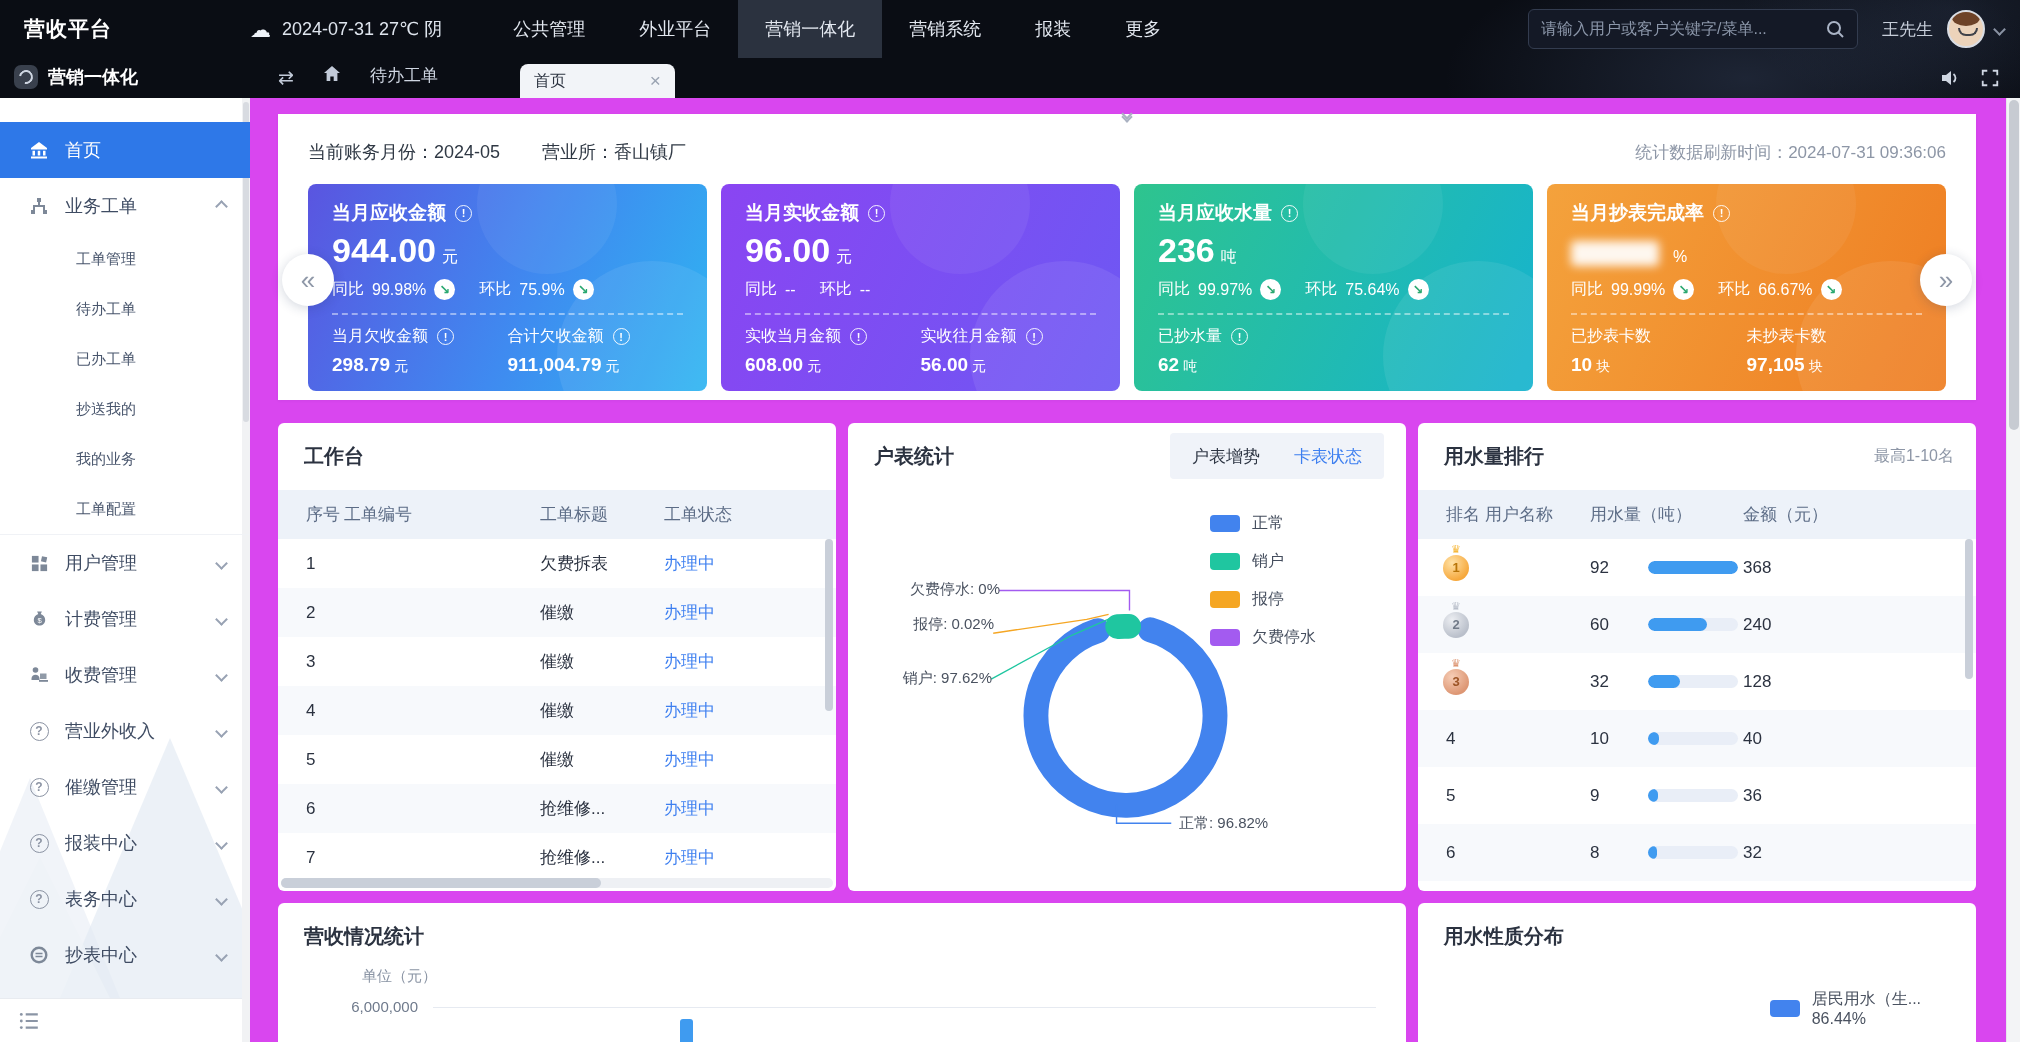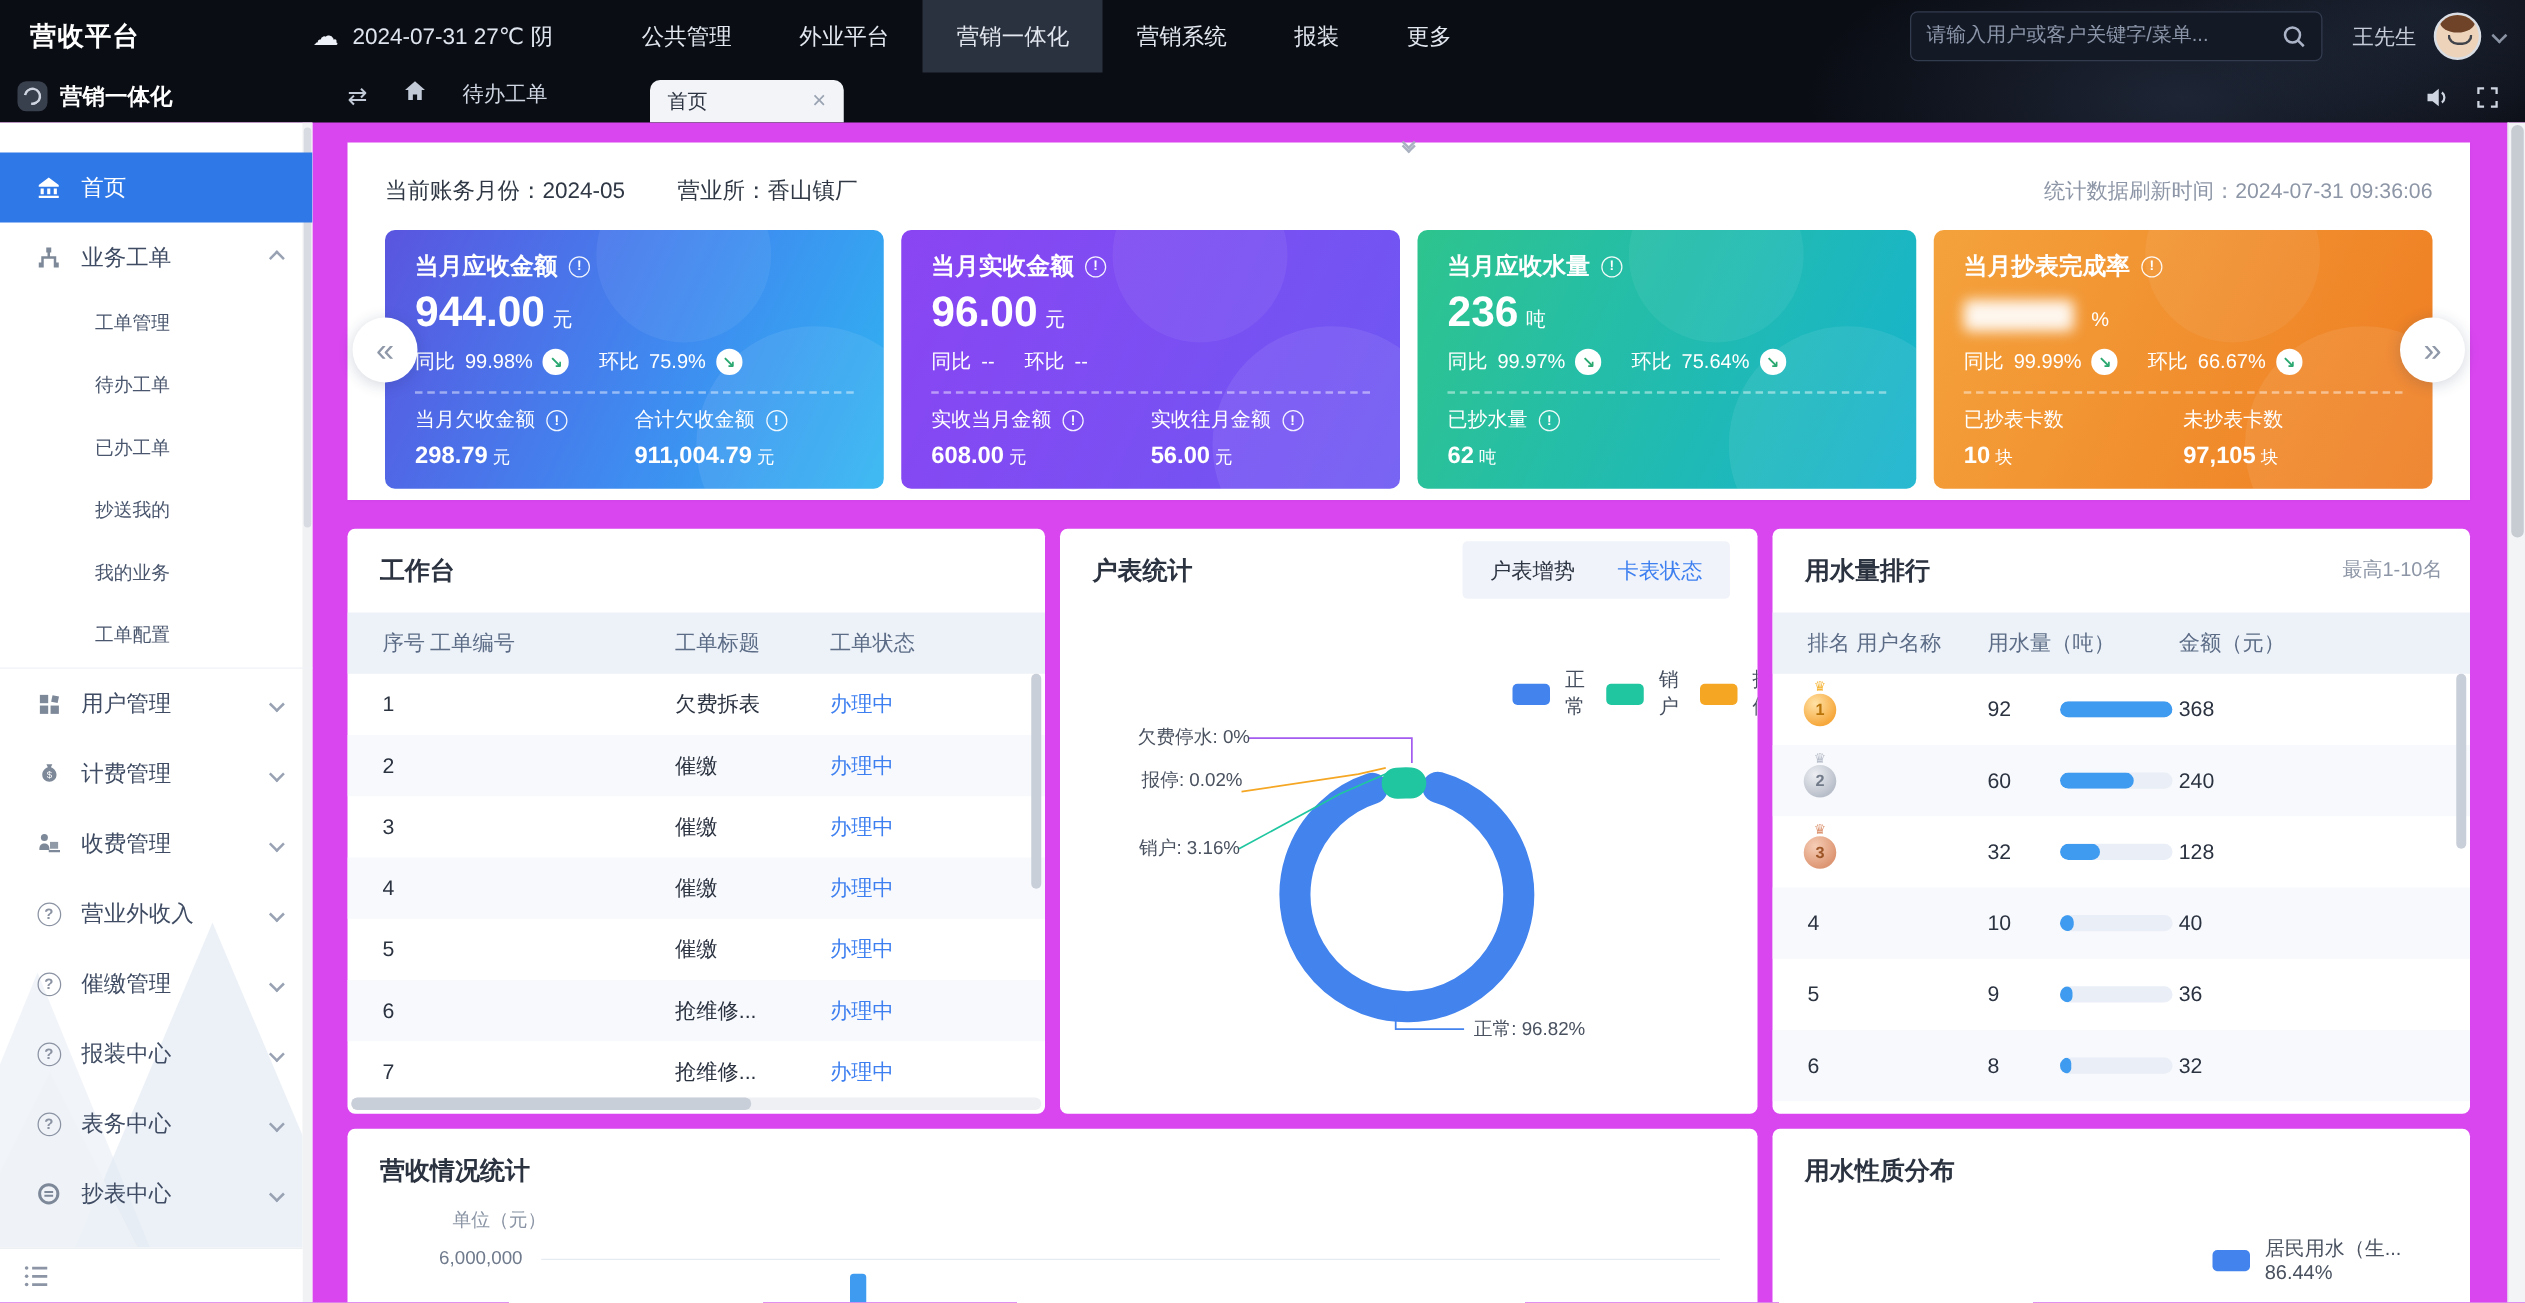--- a/index.html
+++ b/index.html
@@ -109,21 +109,21 @@
   .col-seq { width:66px; padding-left:28px; } .col-no { width:196px; } .col-name { width:124px; } .col-status { flex:1; }
   .idblur { width:186px; height:15px; border-radius:3px; background:repeating-linear-gradient(90deg,#a9c8f0 0 16px,#d8e6f8 16px 26px); filter:blur(2.5px); }
   .status { color:#3d7ff0; }
   .vscroll { position:absolute; right:3px; top:116px; width:8px; height:172px; background:#c9cfd9; border-radius:4px; cursor:pointer; }
   .hscroll-track { position:absolute; left:3px; right:3px; bottom:3px; height:10px; background:#eef0f4; border-radius:5px; }
   .hscroll-thumb { width:58%; height:100%; background:#c9cfd9; border-radius:5px; cursor:pointer; }
 
   .tabs { margin-left:auto; background:#f0f3f9; border-radius:4px; height:46px; display:flex; align-items:center; padding:0 22px; gap:34px; font-size:17px; }
   .tabs .t { color:#2e3644; cursor:pointer; } .tabs .t.on { color:#3d7ff0; }
   .donut { position:absolute; top:60px; left:0; width:100%; height:400px; }
-  .mlegend { position:absolute; left:362px; top:90px; display:flex; flex-direction:row; gap:17px; }
+  .mlegend { position:absolute; left:362px; top:90px; display:flex; flex-direction:column; gap:17px; }
   .lg { display:flex; align-items:center; gap:12px; font-size:16px; color:#454e5e; cursor:pointer; }
   .sw { width:30px; height:17px; border-radius:4px; flex:0 0 auto; }
   .co { position:absolute; font-size:15px; color:#4a5260; white-space:nowrap; }
   .co1 { top:157px; left:0; width:152px; text-align:right; }
   .co2 { top:192px; left:0; width:146px; text-align:right; }
   .co3 { top:246px; left:0; width:144px; text-align:right; }
   .co4 { top:391px; left:331px; }
 
   .rk-note { margin-left:auto; color:#8d96a6; font-size:16px; }
   .r-rank { width:67px; padding-left:28px; display:flex; align-items:center; }
@@ -552,21 +552,21 @@
         <svg class="donut" viewBox="0 0 561 400" preserveAspectRatio="xMidYMid meet">
           <path d="M 303.8 146.5 A 90 90 0 1 1 251.2 147.4" fill="none" stroke="#4283ee" stroke-width="25" stroke-linecap="round"></path>
           <path d="M 271.2 143.3 A 90 90 0 0 1 282.1 143.1" fill="none" stroke="#1fc6a0" stroke-width="25" stroke-linecap="round"></path>
           <polyline points="152,107 283,107 283,127" fill="none" stroke="#a35bf0" stroke-width="1.4"></polyline>
           <polyline points="146,150 240,136 262,131" fill="none" stroke="#f5a623" stroke-width="1.4"></polyline>
           <polyline points="144,196 225,152 266,134" fill="none" stroke="#1fc6a0" stroke-width="1.4"></polyline>
           <polyline points="270,322 270,341 325,341" fill="none" stroke="#4283ee" stroke-width="1.4"></polyline>
         </svg>
         <div class="co co1">欠费停水: 0%</div>
         <div class="co co2">报停: 0.02%</div>
-        <div class="co co3">销户: 3.16%</div>
+        <div class="co co3">销户: 97.62%</div>
         <div class="co co4">正常: 96.82%</div>
         <div class="mlegend">
           <div class="lg">
               <span class="sw" style="background: rgb(66, 131, 238);"></span>
               <span>正常</span>
             </div>
           <div class="lg">
               <span class="sw" style="background: rgb(31, 198, 160);"></span>
               <span>销户</span>
             </div>

